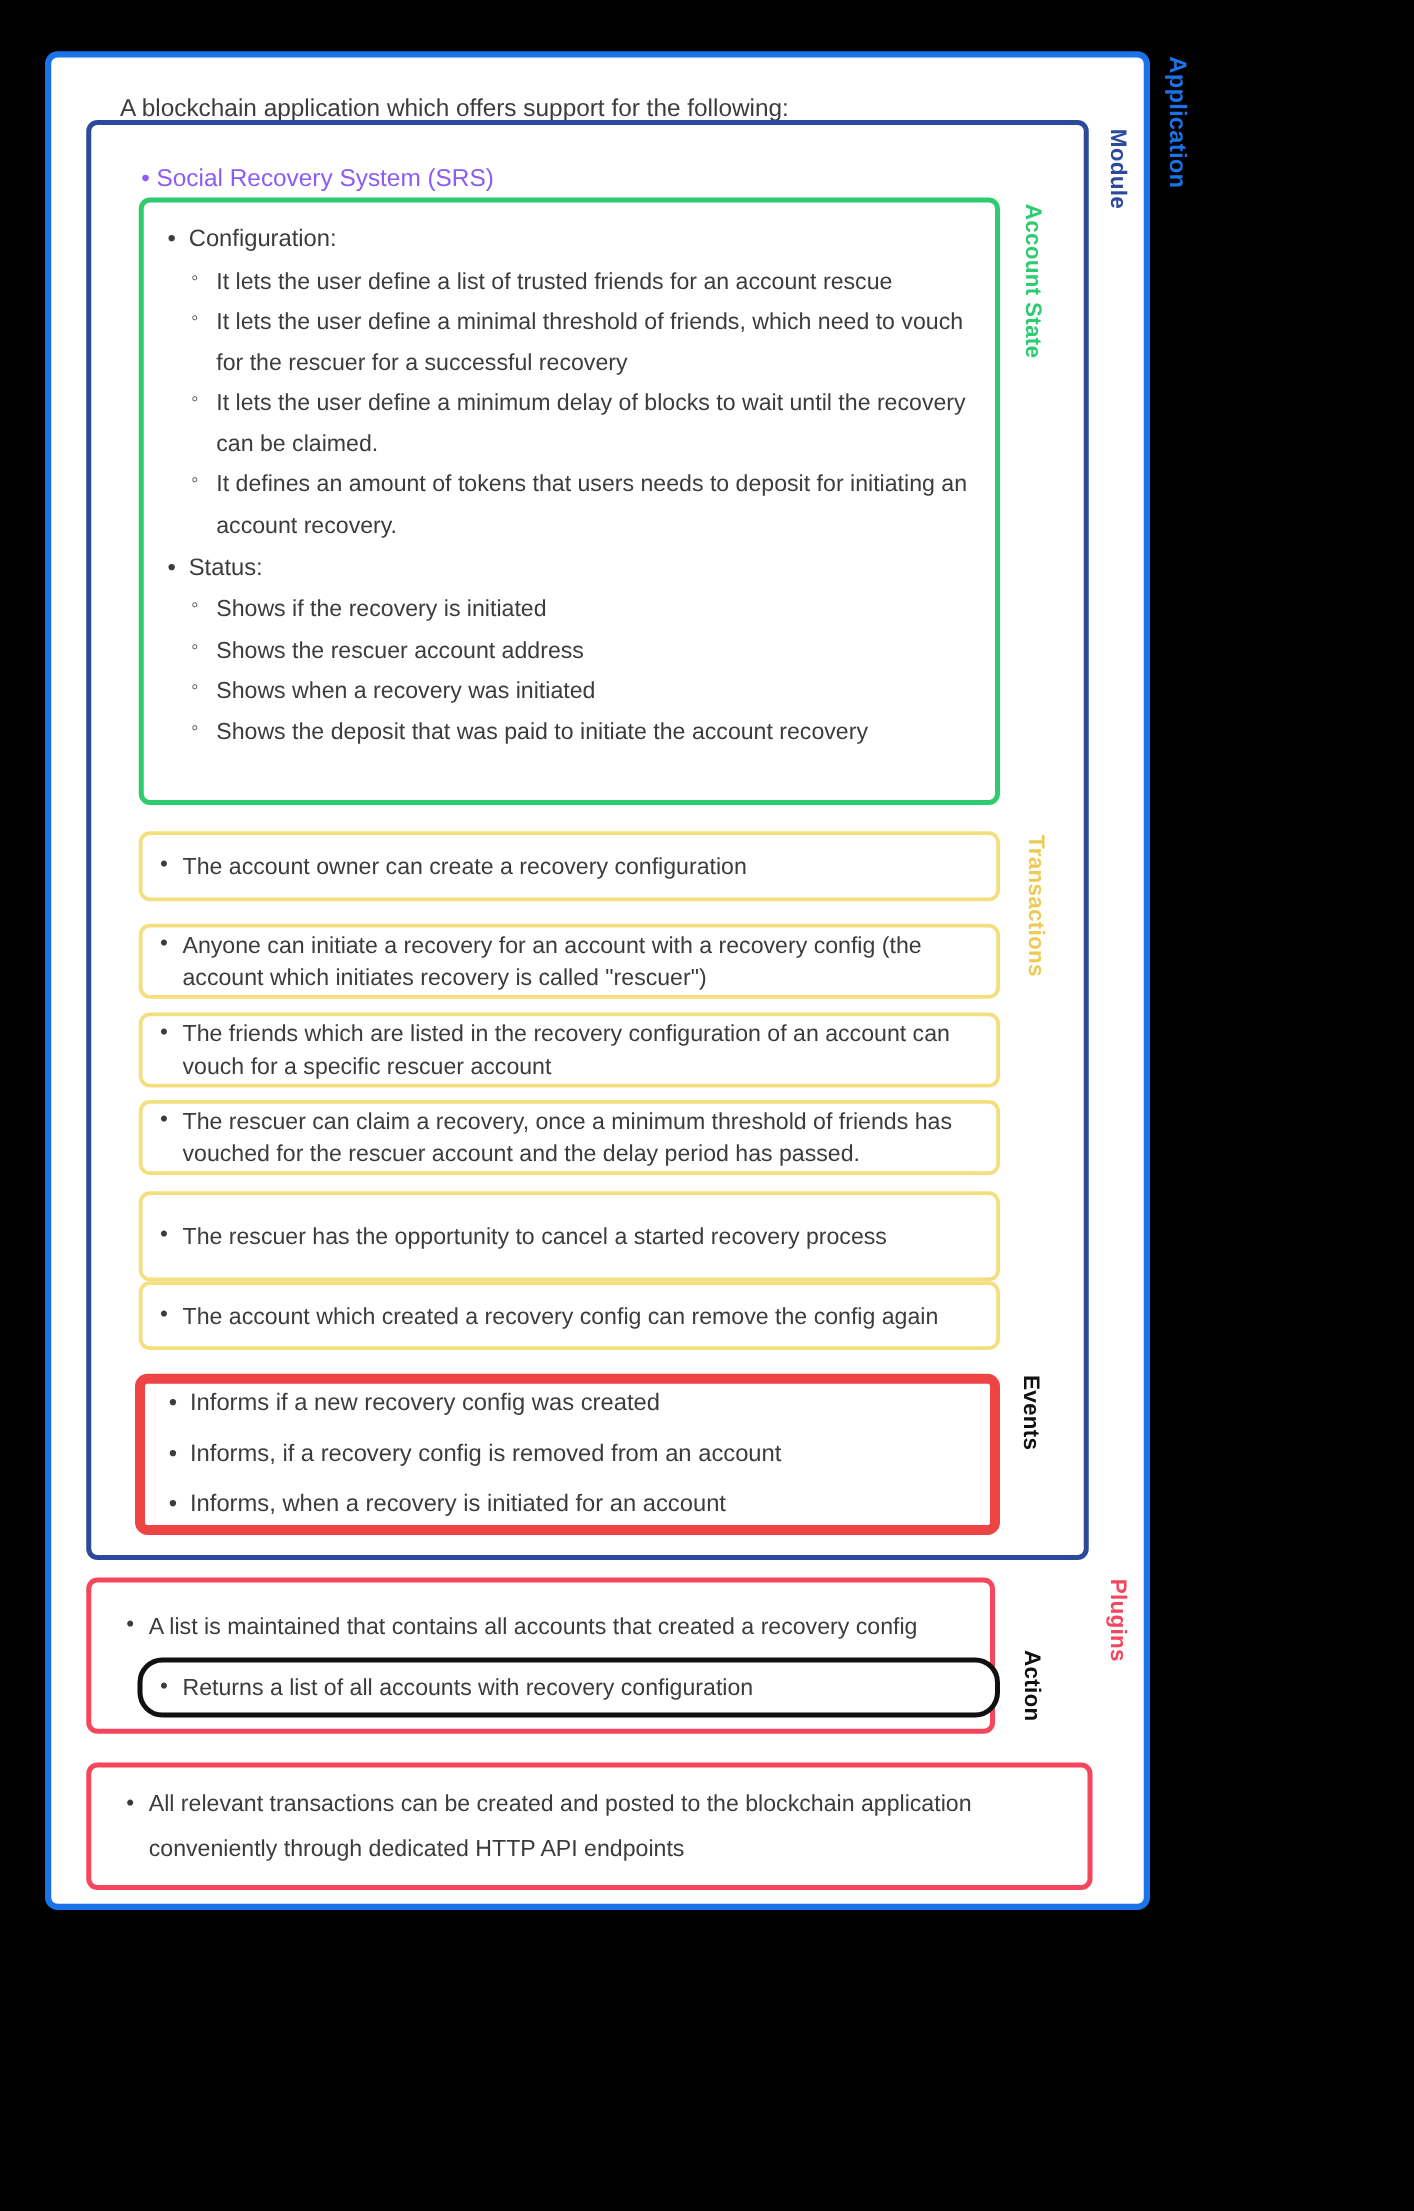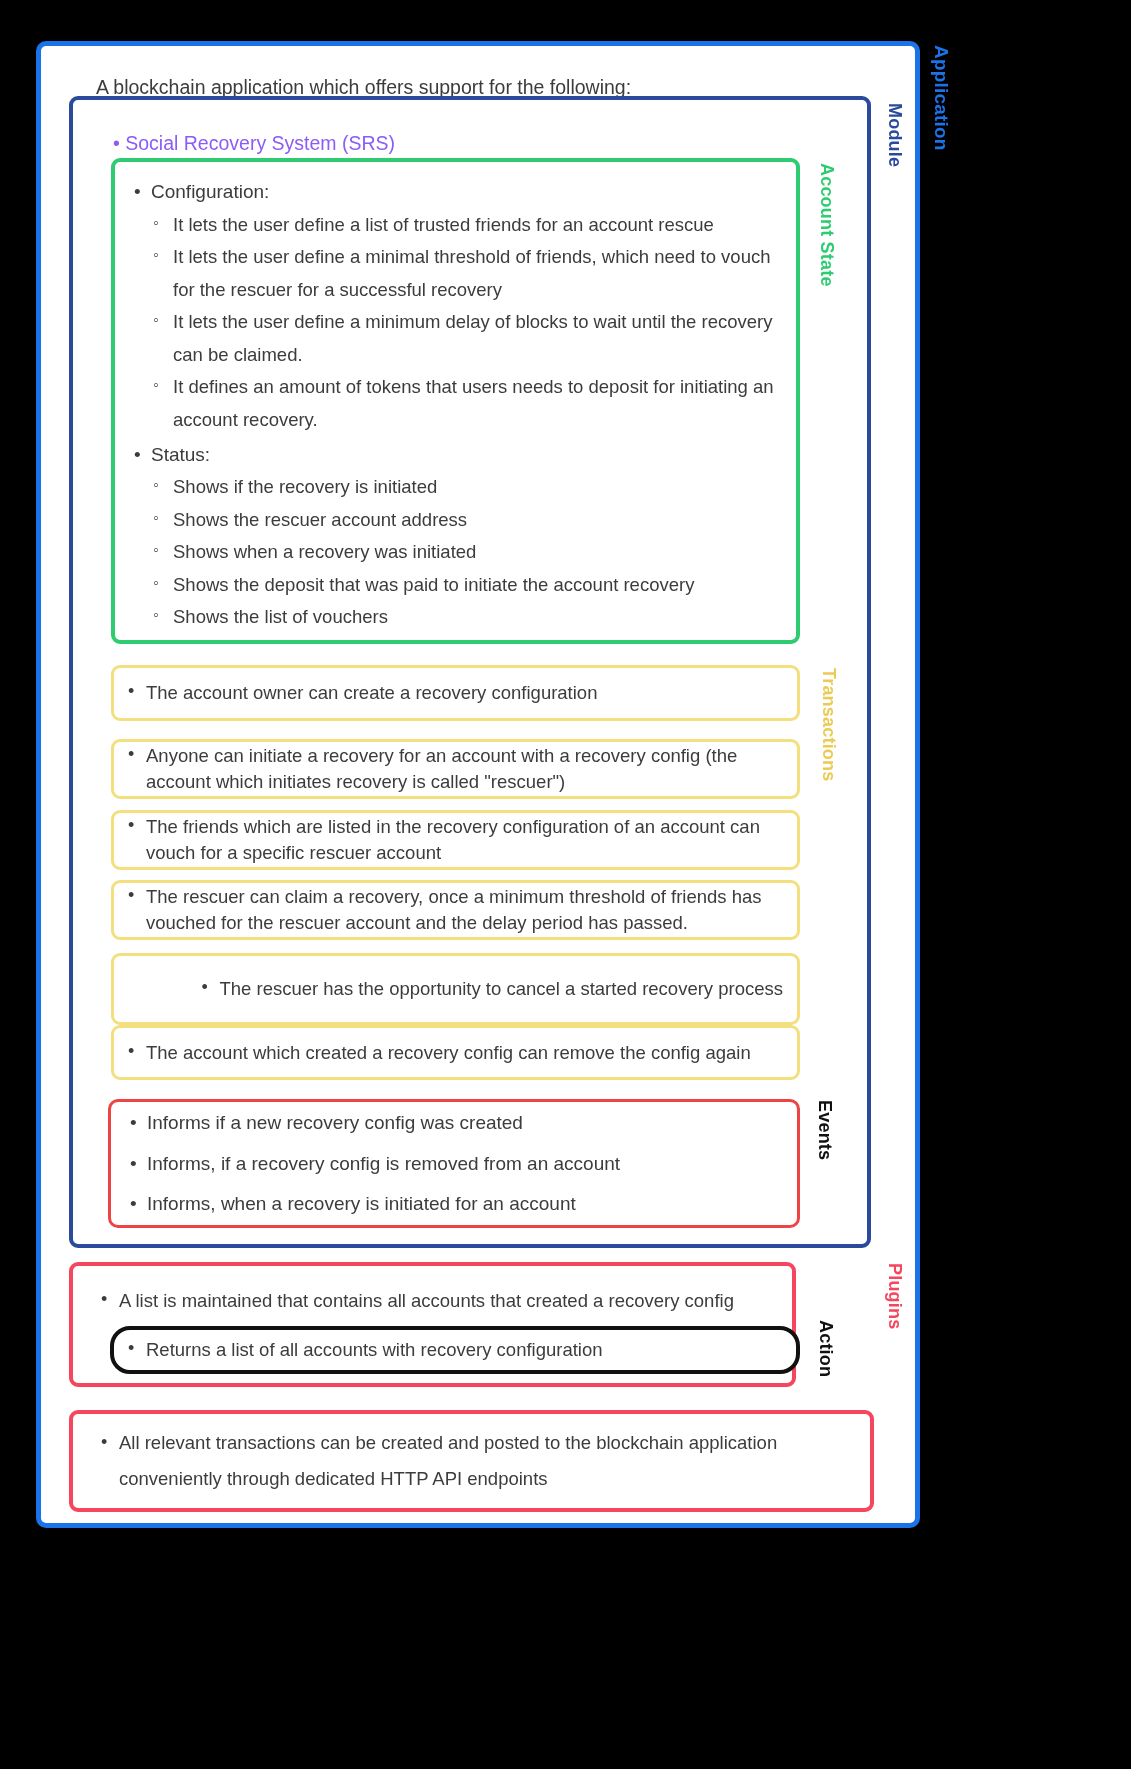--- a/index.html
+++ b/index.html
@@ -156,21 +156,21 @@
     content: "\2022";
     position: absolute; left: 0; top: -1px;
     font-size: 18px; color: #3c3c3c;
   }
 
   
   .events {
     position: absolute;
     left: 108px; top: 1099px;
     width: 692px; height: 129px;
-    border: 3px solid #ef4444;
+    border: 8px solid #ef4444;
     border-radius: 10px;
     background: #ffffff;
     padding: 14px 16px;
     display: flex; flex-direction: column; justify-content: center;
   }
   .events ul.lvl1 > li { line-height: 1.55; margin-bottom: 11px; }
   .events ul.lvl1 > li:last-child { margin-bottom: 0; }
 
   
   .plugins-1 {
@@ -261,39 +261,38 @@
           <li>It defines an amount of tokens that users needs to deposit for initiating an account recovery.</li>
         </ul>
       </li>
       <li>
         <span>Status:</span>
         <ul class="lvl2">
           <li>Shows if the recovery is initiated</li>
           <li>Shows the rescuer account address</li>
           <li>Shows when a recovery was initiated</li>
           <li>Shows the deposit that was paid to initiate the account recovery</li>
-          <li>Shows the list of vouchers</li>
         </ul>
       </li>
     </ul>
   </div>
 
   <div class="tx-box" style="top:665px;height:56px;">
     <p>The account owner can create a recovery configuration</p>
   </div>
   <div class="tx-box" style="top:739px;height:60px;">
     <p>Anyone can initiate a recovery for an account with a recovery config (the account which initiates recovery is called "rescuer")</p>
   </div>
   <div class="tx-box" style="top:810px;height:60px;">
     <p>The friends which are listed in the recovery configuration of an account can vouch for a specific rescuer account</p>
   </div>
   <div class="tx-box" style="top:880px;height:60px;align-items:center;">
     <p>The rescuer can claim a recovery, once a minimum threshold of friends has vouched for the rescuer account and the delay period has passed.</p>
   </div>
-  <div class="tx-box" style="top:953px;height:72px;justify-content:flex-end;">
+  <div class="tx-box" style="top:953px;height:72px;">
     <p>The rescuer has the opportunity to cancel a started recovery process</p>
   </div>
   <div class="tx-box" style="top:1025px;height:55px;">
     <p>The account which created a recovery config can remove the config again</p>
   </div>
 
   <div class="events">
     <ul class="lvl1">
       <li>Informs if a new recovery config was created</li>
       <li>Informs, if a recovery config is removed from an account</li>

